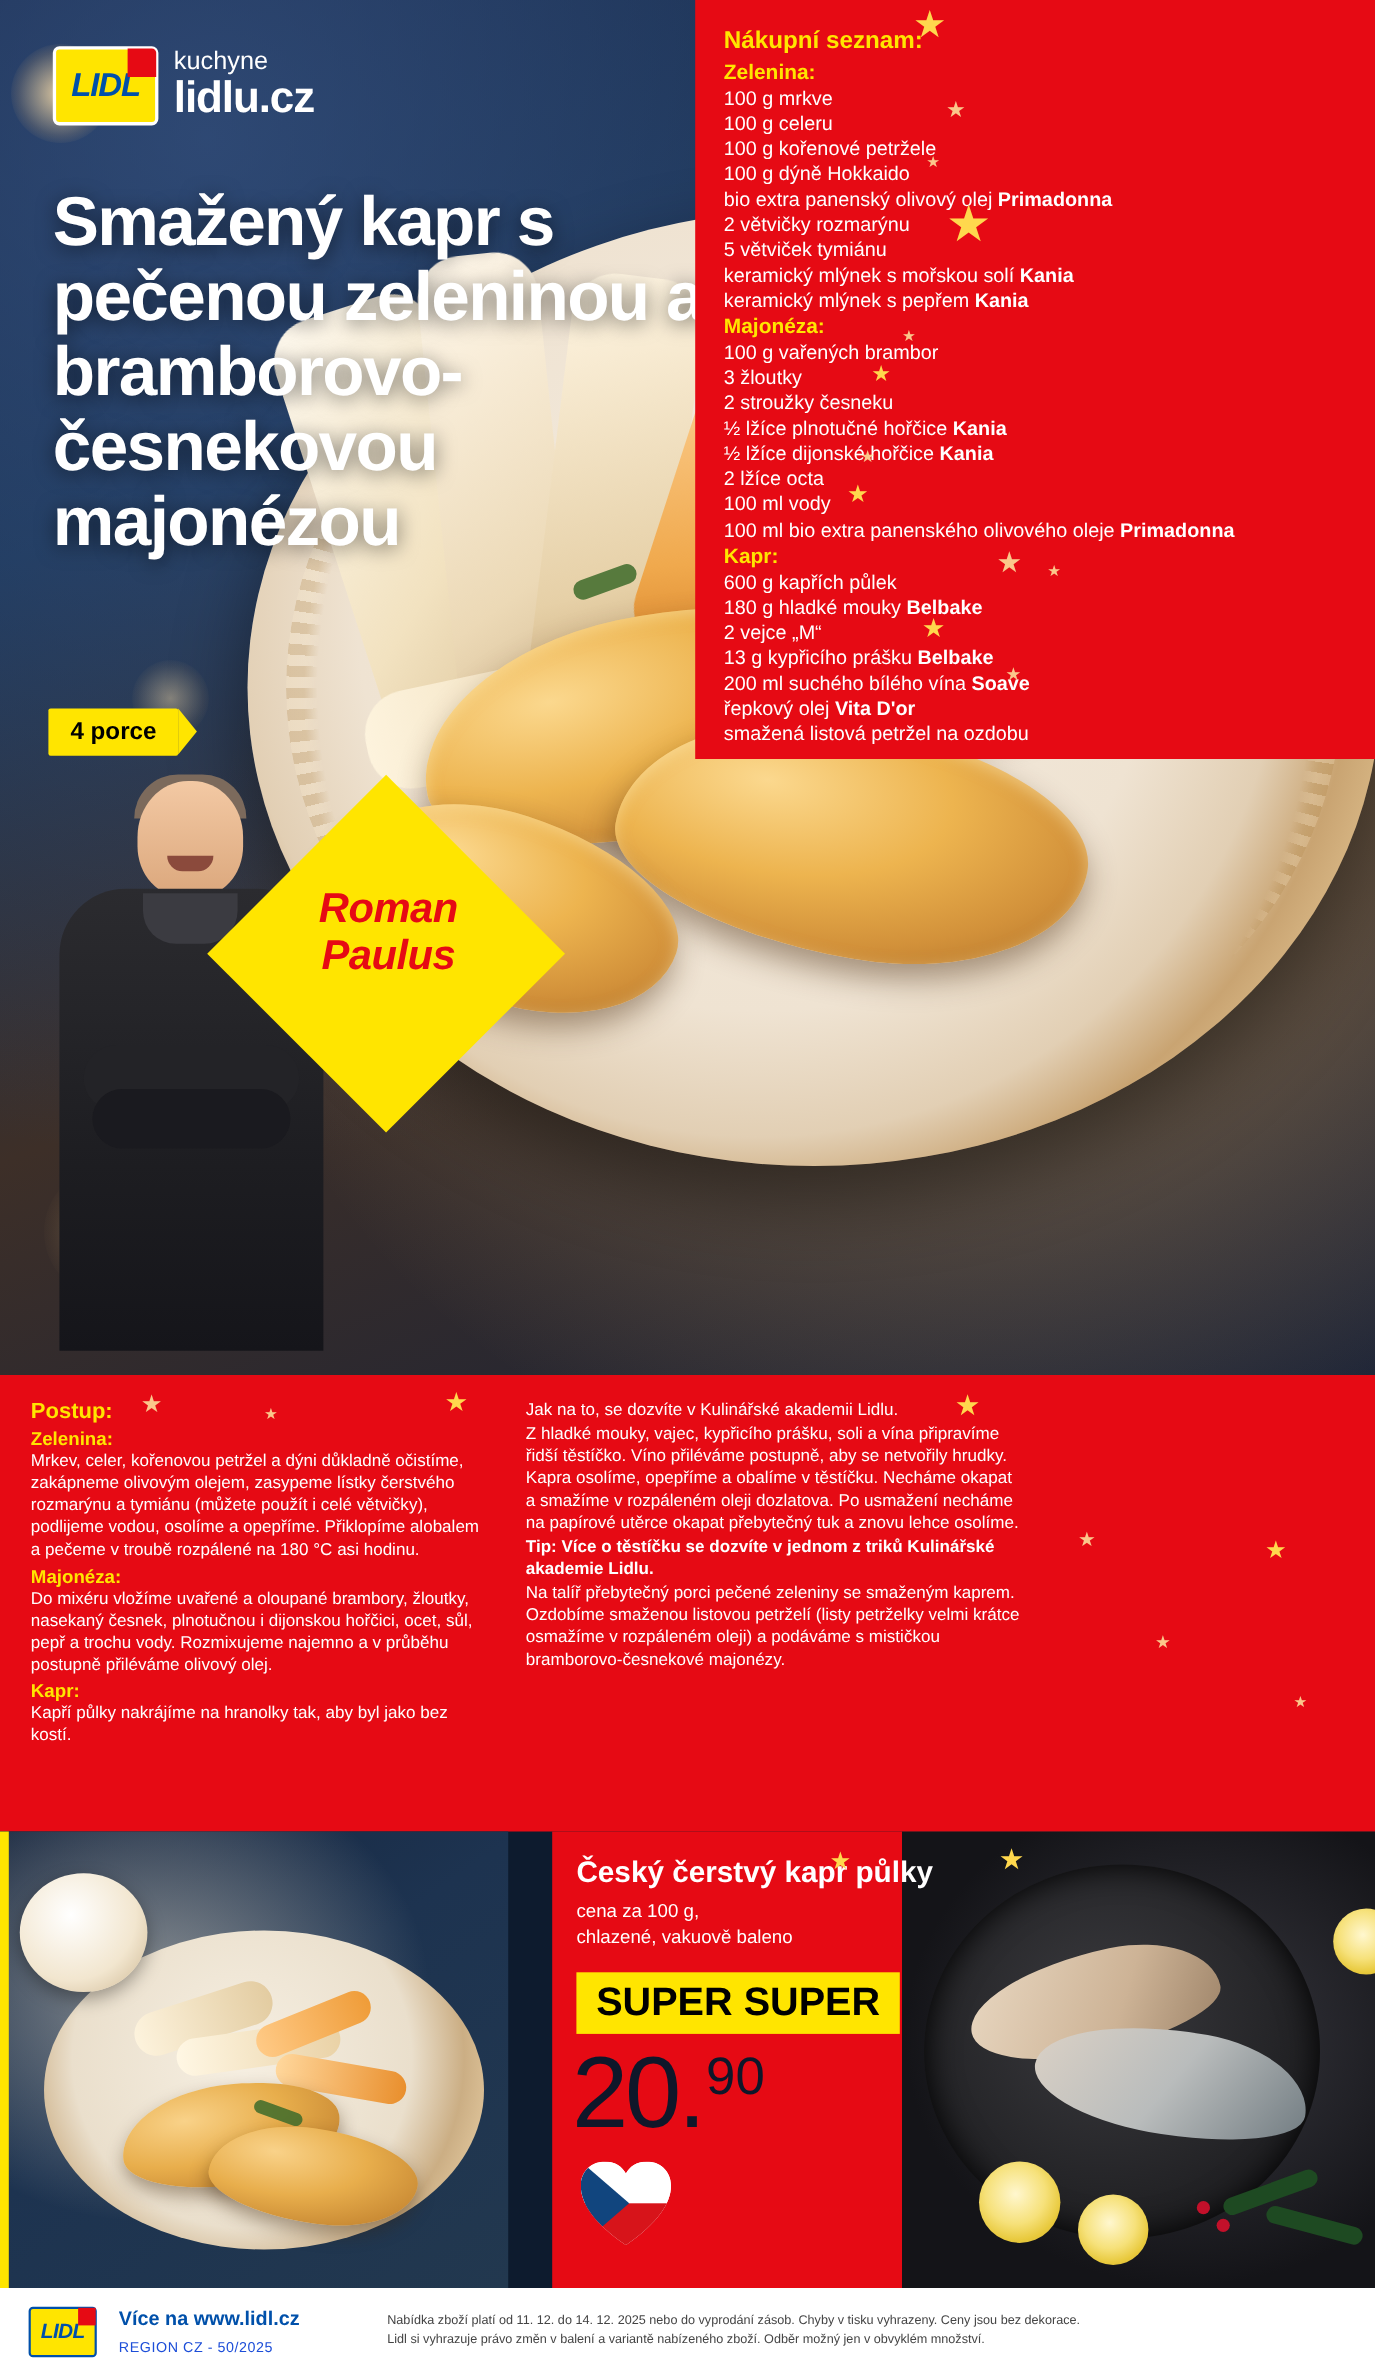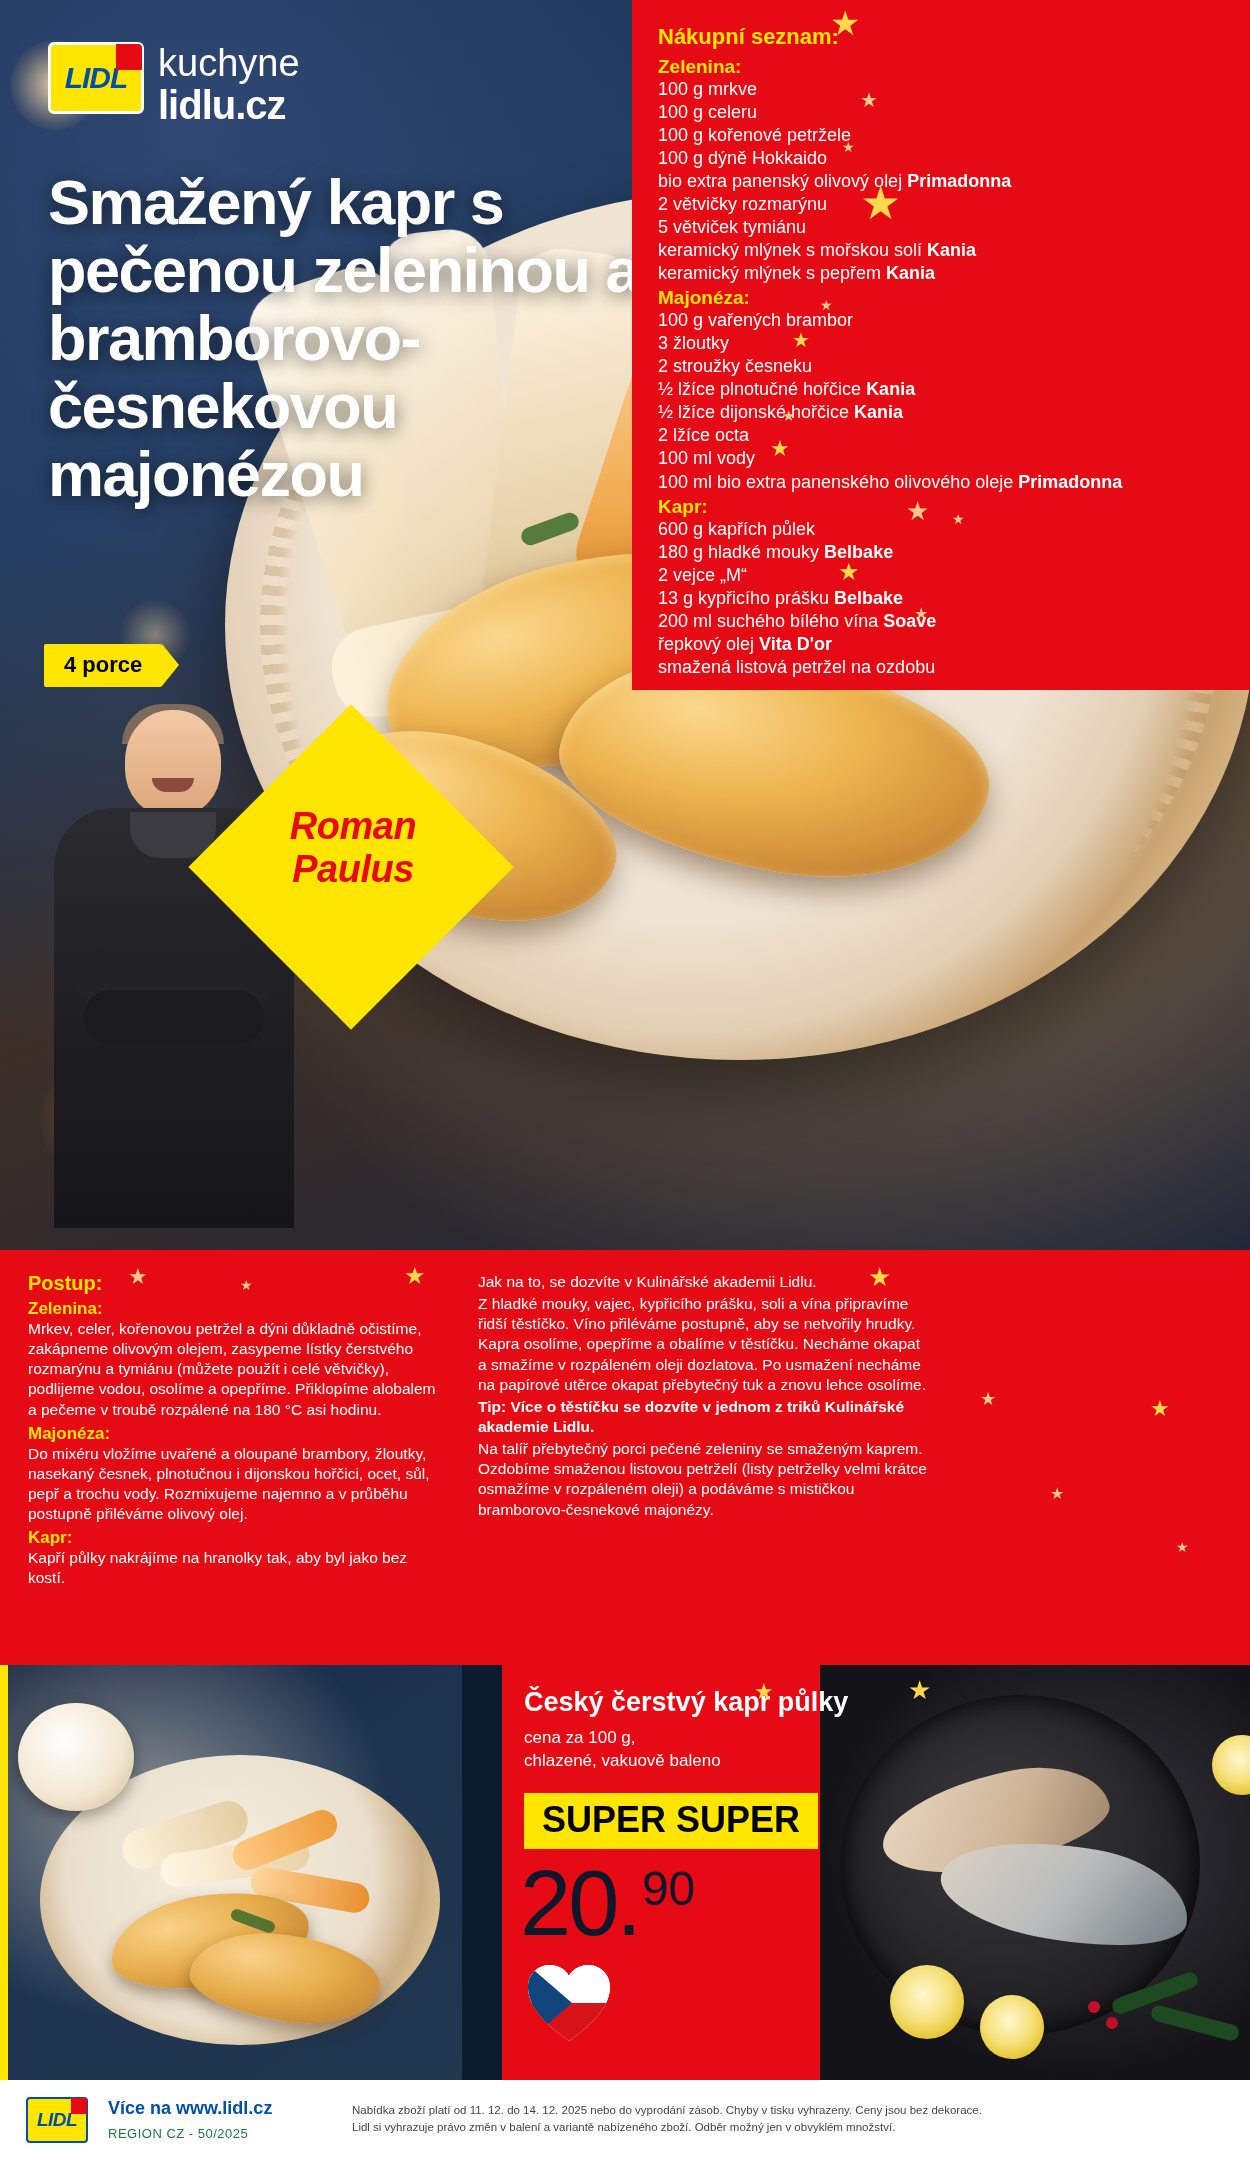--- a/index.html
+++ b/index.html
@@ -90,21 +90,21 @@
     letter-spacing: -1px;
   }
   .lidl-logo .redbar {
     position: absolute; right: -1px; top: -1px; width: 26px; height: 26px;
     background: #e60a14; border-radius: 0 4px 0 0;
   }
   .brand-text {
     position: absolute; left: 158px; top: 44px;
     color: #ffffff; line-height: 1.02;
   }
-  .brand-text .l1 { font-size: 38px; font-weight: 400; letter-spacing: 0px; }
+  .brand-text .l1 { font-size: 23px; font-weight: 400; letter-spacing: 0px; }
   .brand-text .l2 { font-size: 40px; font-weight: 700; letter-spacing: -1px; margin-top: 2px; }
 
   
   .headline {
     position: absolute; left: 48px; top: 168px;
     width: 620px;
     color: #ffffff;
     font-size: 63px; font-weight: 700; line-height: 1.08;
     letter-spacing: -1.5px;
     text-shadow: 0 3px 18px rgba(0,0,0,0.55);
@@ -251,21 +251,21 @@
     background: #ffffff;
   }
   .footer-logo {
     position: absolute; left: 26px; top: 17px; width: 62px; height: 46px;
     background: #ffe500; border: 2px solid #0050aa; border-radius: 4px;
     display: flex; align-items: center; justify-content: center;
   }
   .footer-logo .txt { font-size: 19px; font-weight: 700; font-style: italic; color: #0050aa; letter-spacing: -0.6px; }
   .footer-logo .redbar { position: absolute; right: -1px; top: -1px; width: 16px; height: 16px; background: #e60a14; }
   .footer-more { position: absolute; left: 108px; top: 18px; font-size: 18px; font-weight: 700; color: #0050aa; }
-  .footer-region { position: absolute; left: 108px; top: 46px; font-size: 13px; color: #15803d; letter-spacing: .5px; }
+  .footer-region { position: absolute; left: 108px; top: 46px; font-size: 13px; color: #1d4ed8; letter-spacing: .5px; }
   .footer-legal { position: absolute; left: 352px; top: 22px; width: 880px; font-size: 11.5px; line-height: 1.45; color: #444; }
 
   .yellow-left { position: absolute; left: 0; top: 1665px; width: 8px; height: 415px; background: #ffe500; }
 </style>
 </head>
 <body>
 
 <div class="page">
 
   <div class="hero">

